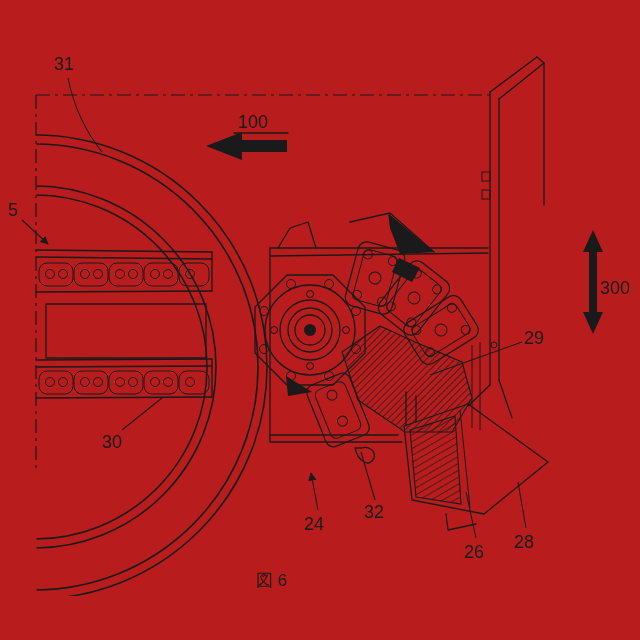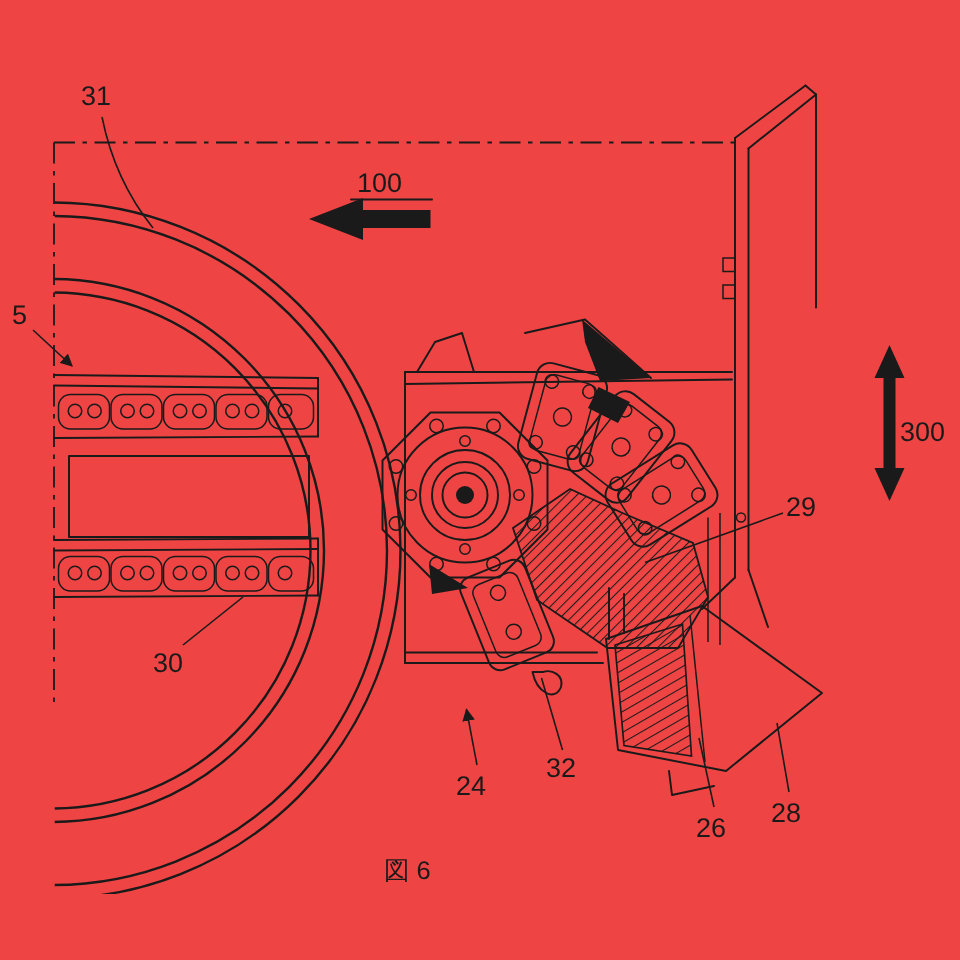--- a/index.html
+++ b/index.html
@@ -1,19 +1,19 @@
 <!DOCTYPE html>
 <html><head>
 <meta charset="utf-8">
 <style>
   html,body{margin:0;padding:0;background:#ffffff;}
   .page{
     position:relative;
     width:640px;height:640px;
-    background:#ef4444;
+    background:#b91c1c;
     font-family:"Liberation Sans", sans-serif;
     overflow:hidden;
   }
   svg{display:block;}
   .ln{stroke:#1a1a1a;stroke-width:1.3;fill:none;stroke-linecap:round;stroke-linejoin:round;}
   .arc{stroke:#1a1a1a;stroke-width:1.6;fill:none;}
   .thin{stroke:#1a1a1a;stroke-width:1;fill:none;}
   .dash{stroke:#1a1a1a;stroke-width:1.2;fill:none;stroke-dasharray:14 5 3 5;}
   .blk{fill:#1a1a1a;stroke:none;}
   .leader{stroke:#1a1a1a;stroke-width:1.05;fill:none;}

